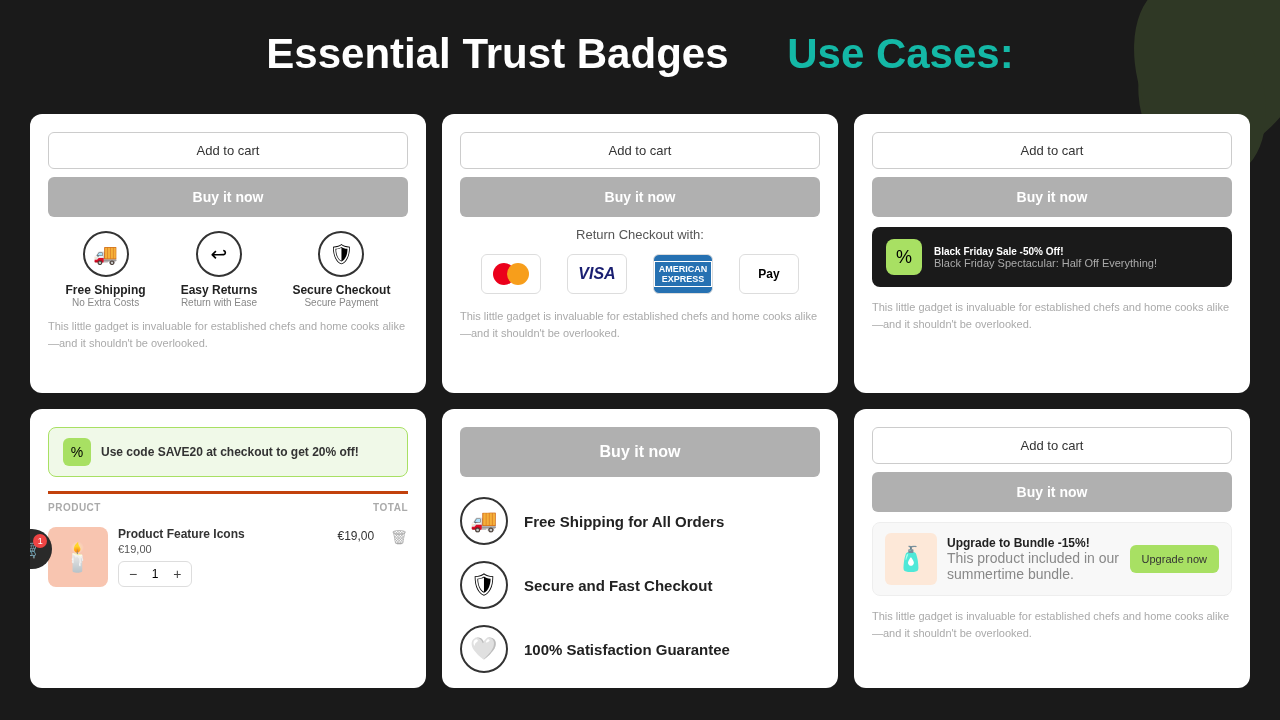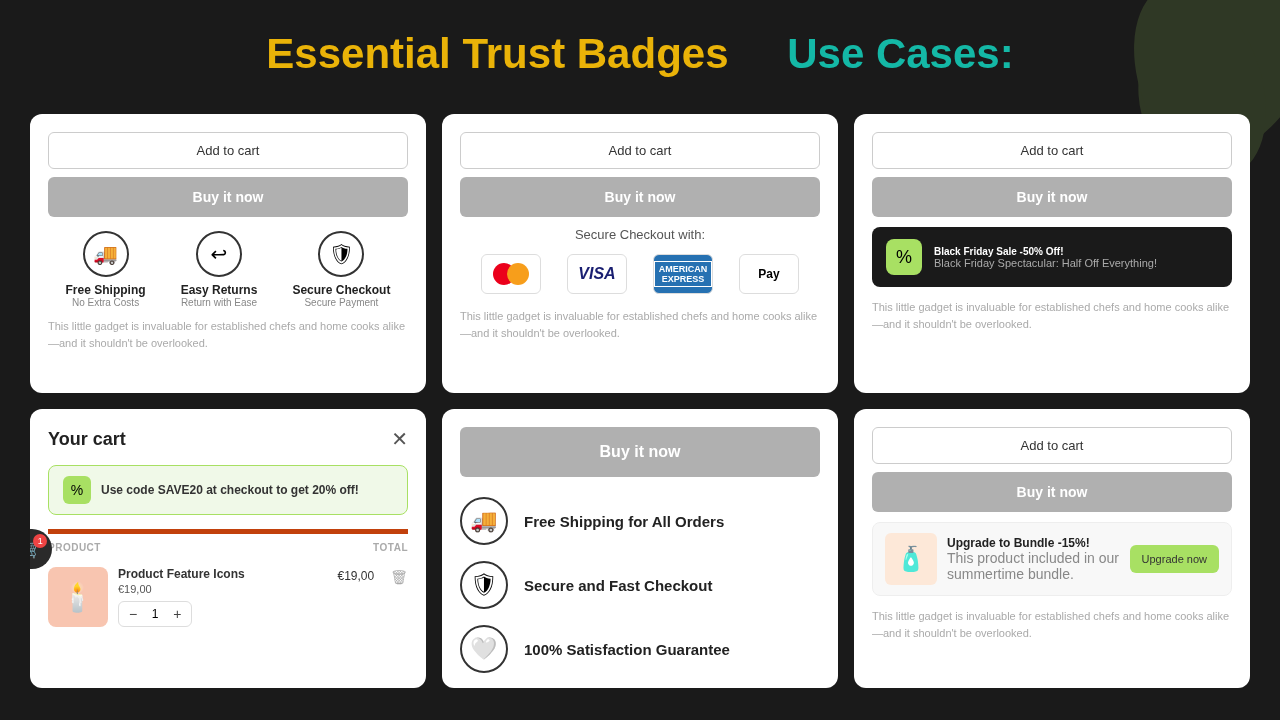--- a/index.html
+++ b/index.html
@@ -11,21 +11,21 @@
       overflow: hidden;
       position: relative;
     }
 
     .page-title {
       text-align: center;
       padding: 30px 0 20px;
       font-size: 42px;
       font-weight: 800;
     }
-    .title-white { color: #eab308; }
+    .title-white { color: #ffffff; }
     .title-green { color: #14b8a6; margin-left: 47px; }
 
     
     .bg-decoration {
       position: absolute;
       top: 0; right: 0;
       width: 200px;
       height: 200px;
       opacity: 0.15;
       pointer-events: none;
@@ -248,21 +248,21 @@
       color: #333;
     }
     .cart-table-header {
       display: flex;
       justify-content: space-between;
       font-size: 10px;
       font-weight: 700;
       color: #aaa;
       text-transform: uppercase;
       letter-spacing: 0.5px;
-      border-top: 5px solid #c2410c;
+      border-top: 3px solid #c2410c;
       padding: 8px 0 6px;
     }
     .cart-item {
       display: flex;
       gap: 10px;
       align-items: center;
       padding-top: 8px;
     }
     .cart-item-img {
       width: 60px; height: 60px;
@@ -451,21 +451,21 @@
         <span class="icon-label">Secure Checkout</span>
         <span class="icon-sublabel">Secure Payment</span>
       </div>
     </div>
     <p class="product-desc">This little gadget is invaluable for established chefs and home cooks alike—and it shouldn't be overlooked.</p>
   </div>
 
   <div class="card">
     <button class="btn-add-to-cart">Add to cart</button>
     <button class="btn-buy-now">Buy it now</button>
-    <div class="secure-checkout-label">Secure Checkout with:</div>
+    <div class="secure-checkout-label">Return Checkout with:</div>
     <div class="payment-icons">
       <div class="payment-badge payment-mastercard">
         <div class="mc-circles">
           <div class="mc-left"></div>
           <div class="mc-right"></div>
         </div>
       </div>
       <div class="payment-badge payment-visa">VISA</div>
       <div class="payment-badge payment-amex">
         <div class="amex-inner">AMERICAN<br>EXPRESS</div>
@@ -489,24 +489,20 @@
   </div>
 
   <div class="card" style="position:relative;">
 
     <div style="position:absolute; left:-18px; top:50%; transform:translateY(-50%); background:#2a2a2a; border-radius:50%; width:40px; height:40px; display:flex; align-items:center; justify-content:center;">
       <div class="cart-icon-wrapper">
         <span style="font-size:18px;">🛒</span>
         <div class="cart-badge">1</div>
       </div>
     </div>
-    <div class="cart-header">
-      <span class="cart-title">Your cart</span>
-      <span class="cart-close">✕</span>
-    </div>
     <div class="cart-promo">
       <div class="promo-icon">%</div>
       <span class="promo-text">Use code SAVE20 at checkout to get 20% off!</span>
     </div>
     <div class="cart-table-header">
       <span>PRODUCT</span>
       <span>TOTAL</span>
     </div>
     <div class="cart-item">
       <div class="cart-item-img">

